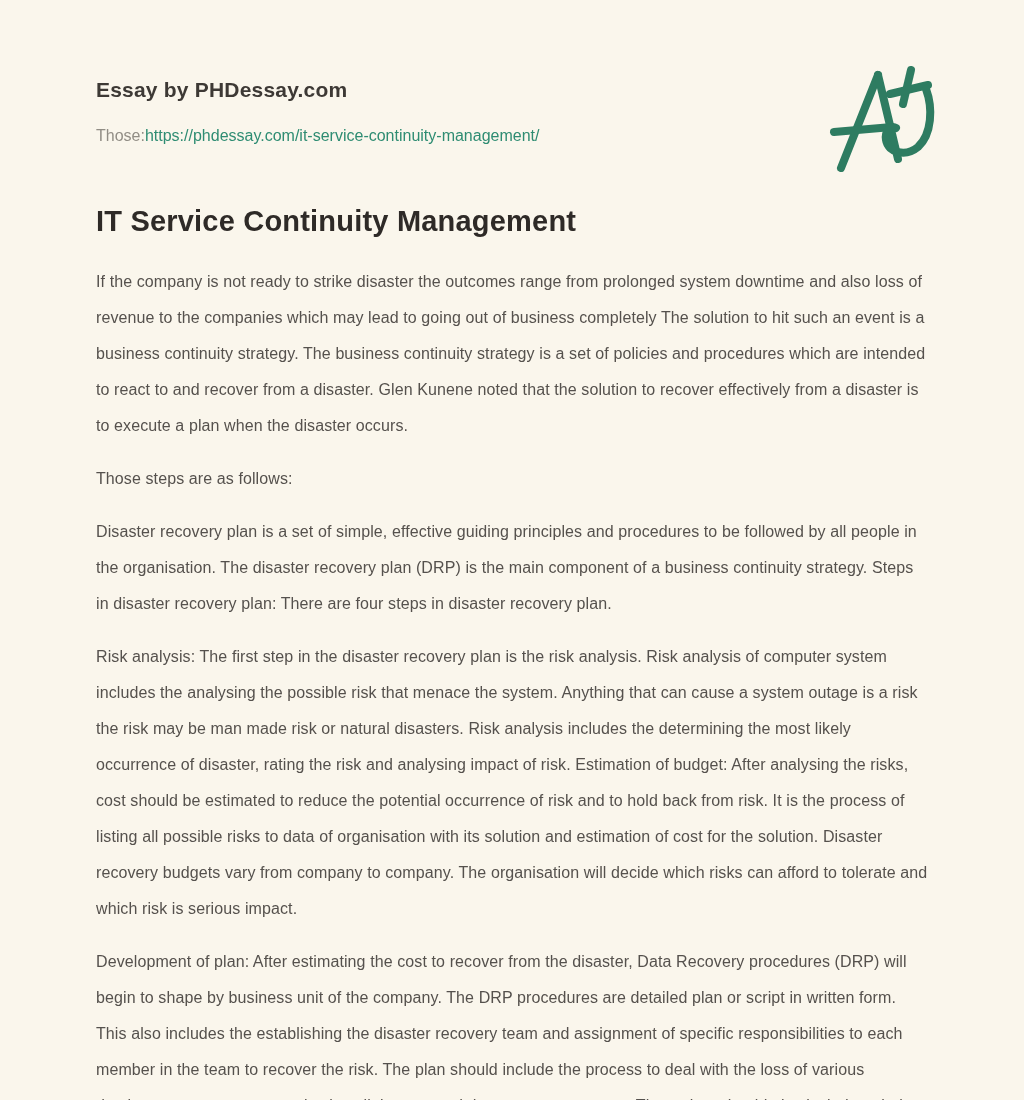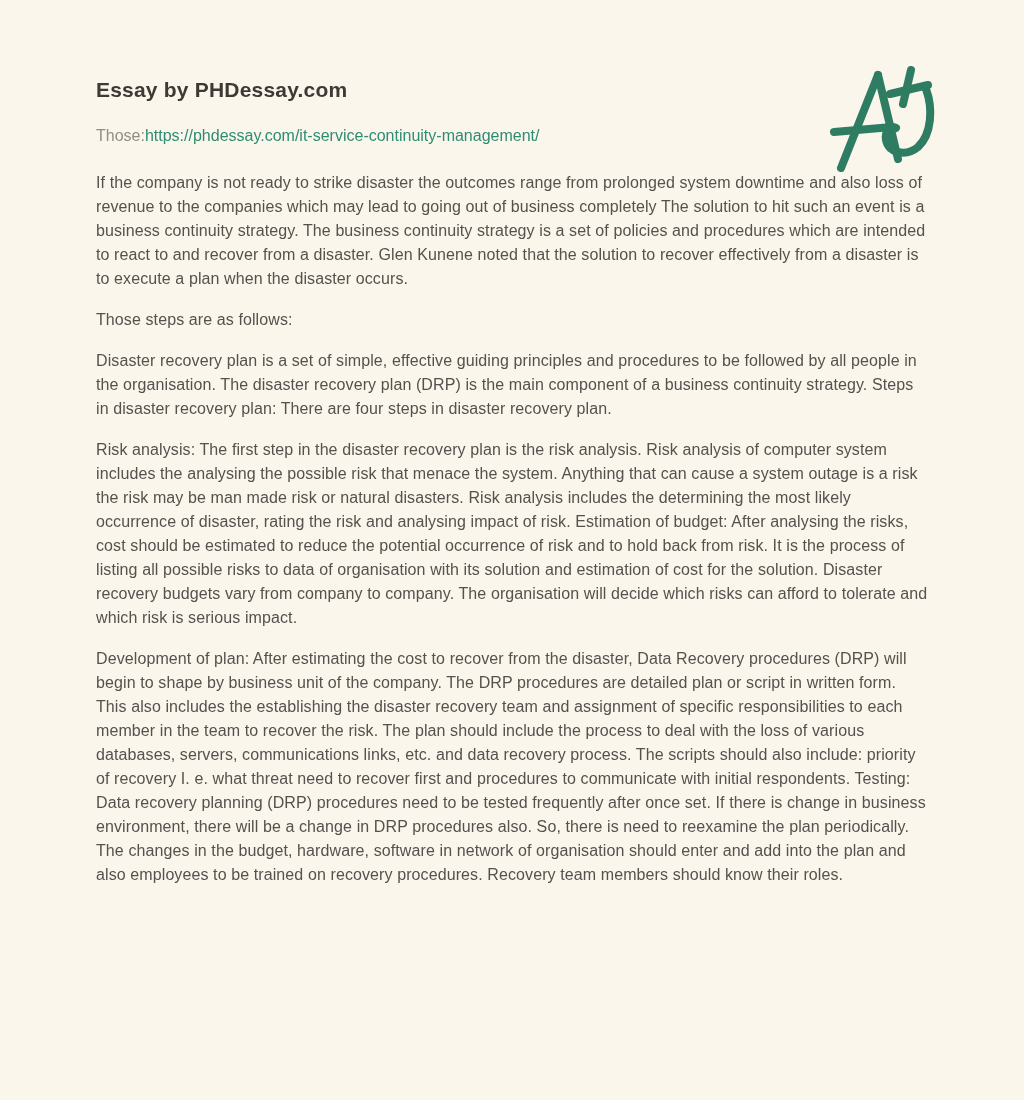--- a/index.html
+++ b/index.html
@@ -44,21 +44,21 @@
     font-size: 29px;
     font-weight: 700;
     color: #2E2A27;
     letter-spacing: 0.2px;
   }
   .essay-body {
     margin-top: 26px;
   }
   .essay-body p {
     font-size: 16px;
-    line-height: 24px;
+    line-height: 36px;
     color: #55514D;
     margin: 0 0 17px 0;
     letter-spacing: 0.1px;
   }
 </style>
 </head>
 <body>
 
 <div class="page">
 
@@ -75,20 +75,21 @@
 
   <div class="content">
     <header>
       <div class="site-title">Essay by PHDessay.com</div>
       <div class="source-line">
         <span>Those:</span><a href="#">https://phdessay.com/it-service-continuity-management/</a>
       </div>
     </header>
 
     <article>
+      <h1 class="essay-title">IT Service Continuity Management</h1>
       <div class="essay-body">
         <p>If the company is not ready to strike disaster the outcomes range from prolonged system downtime and also loss of revenue to the companies which may lead to going out of business completely The solution to hit such an event is a business continuity strategy. The business continuity strategy is a set of policies and procedures which are intended to react to and recover from a disaster. Glen Kunene noted that the solution to recover effectively from a disaster is to execute a plan when the disaster occurs.</p>
         <p>Those steps are as follows:</p>
         <p>Disaster recovery plan is a set of simple, effective guiding principles and procedures to be followed by all people in the organisation. The disaster recovery plan (DRP) is the main component of a business continuity strategy. Steps in disaster recovery plan: There are four steps in disaster recovery plan.</p>
         <p>Risk analysis: The first step in the disaster recovery plan is the risk analysis. Risk analysis of computer system includes the analysing the possible risk that menace the system. Anything that can cause a system outage is a risk the risk may be man made risk or natural disasters. Risk analysis includes the determining the most likely occurrence of disaster, rating the risk and analysing impact of risk. Estimation of budget: After analysing the risks, cost should be estimated to reduce the potential occurrence of risk and to hold back from risk. It is the process of listing all possible risks to data of organisation with its solution and estimation of cost for the solution. Disaster recovery budgets vary from company to company. The organisation will decide which risks can afford to tolerate and which risk is serious impact.</p>
         <p>Development of plan: After estimating the cost to recover from the disaster, Data Recovery procedures (DRP) will begin to shape by business unit of the company. The DRP procedures are detailed plan or script in written form. This also includes the establishing the disaster recovery team and assignment of specific responsibilities to each member in the team to recover the risk. The plan should include the process to deal with the loss of various databases, servers, communications links, etc. and data recovery process. The scripts should also include: priority of recovery I. e. what threat need to recover first and procedures to communicate with initial respondents. Testing: Data recovery planning (DRP) procedures need to be tested frequently after once set. If there is change in business environment, there will be a change in DRP procedures also. So, there is need to reexamine the plan periodically. The changes in the budget, hardware, software in network of organisation should enter and add into the plan and also employees to be trained on recovery procedures. Recovery team members should know their roles.</p>
       </div>
     </article>
   </div>
 </div>

